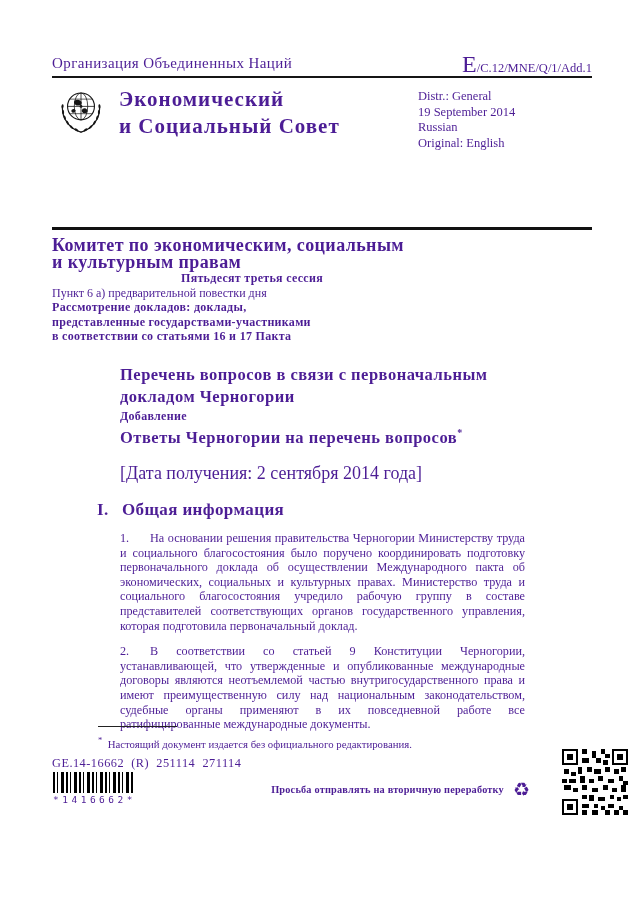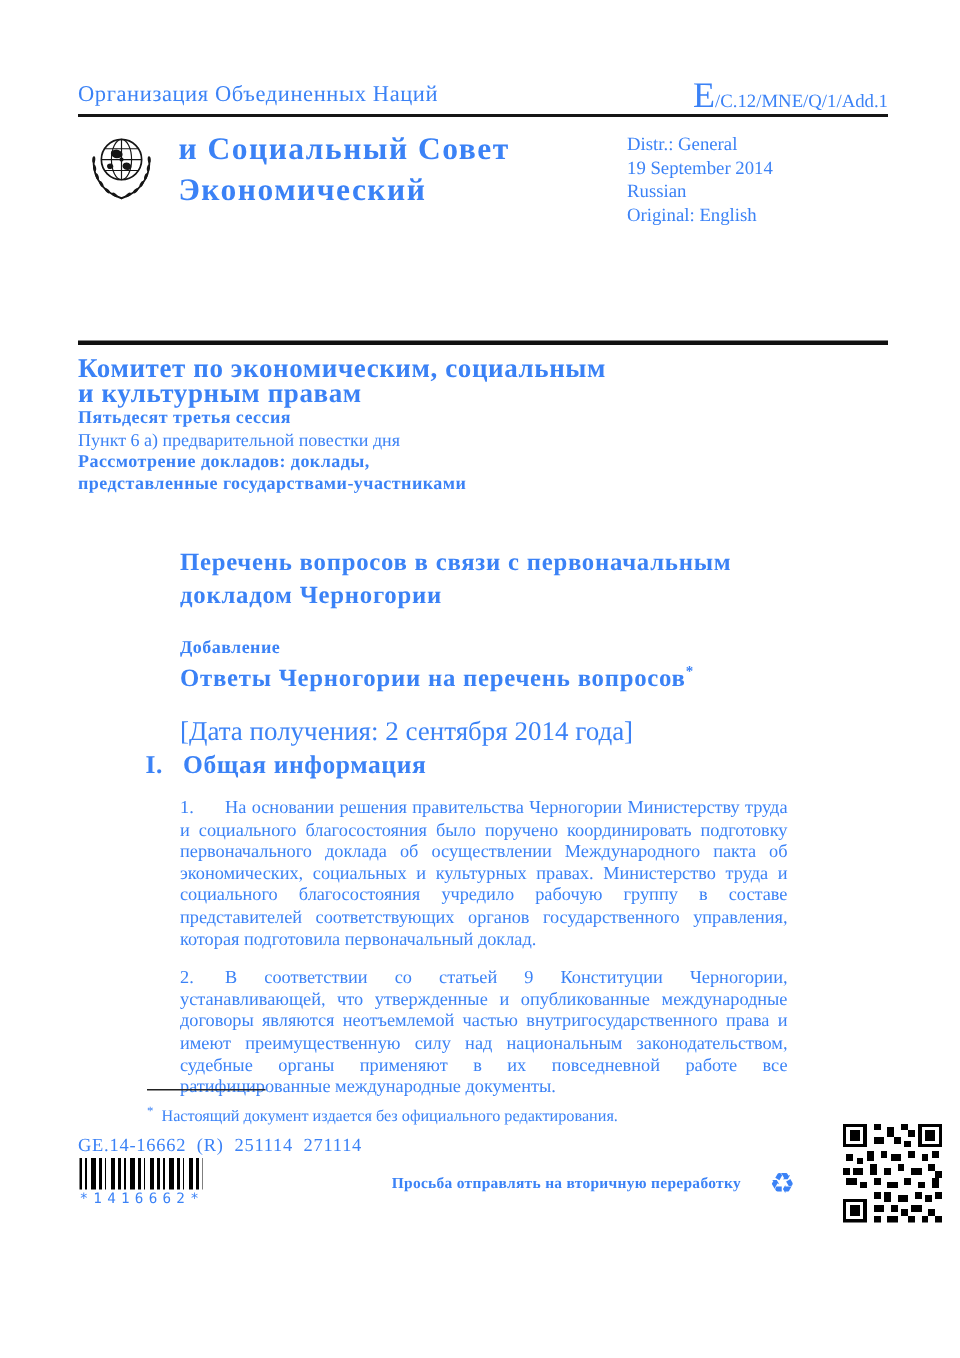--- a/index.html
+++ b/index.html
@@ -1,60 +1,60 @@
 <!DOCTYPE html>
 <html><head>
 <meta charset="utf-8">
 <style>
   html,body{margin:0;padding:0;background:#ffffff;}
   .page{
     position:relative;width:640px;height:905px;background:#fff;
-    font-family:"Liberation Serif", serif;color:#3b82f6;overflow:hidden;
+    font-family:"Liberation Serif", serif;color:#4c1d95;overflow:hidden;
   }
   
   .hdr-row{position:absolute;left:52px;top:52px;width:540px;height:24px;}
   .un-name{position:absolute;left:0;top:3px;font-size:15px;letter-spacing:.4px;}
   .doc-symbol{position:absolute;right:0;top:0;white-space:nowrap;}
   .doc-symbol .big{font-size:24px;line-height:24px;}
   .doc-symbol .rest{font-size:12.5px;}
   .hdr-line{position:absolute;left:52px;top:76px;width:540px;height:1.5px;background:#151515;}
   .logo{position:absolute;left:53px;top:83px;width:56px;height:58px;}
   .org-title{position:absolute;left:119px;top:86px;font-size:21px;line-height:27px;font-weight:bold;letter-spacing:1px;}
   .distr{position:absolute;left:418px;top:89px;font-size:12.5px;line-height:15.5px;}
   .sep-line{position:absolute;left:52px;top:227px;width:540px;height:2.5px;background:#111;}
   
   .committee{position:absolute;left:52px;top:237px;width:400px;}
   .c-name{font-size:18px;line-height:16.5px;font-weight:bold;letter-spacing:.4px;}
-  .c-session{font-size:12px;line-height:14.5px;font-weight:bold;letter-spacing:.3px;margin-top:1px;}
+  .c-session{font-size:12px;line-height:14.5px;font-weight:bold;letter-spacing:.3px;margin-top:1px;text-align:center;}
   .c-plain{font-size:12px;line-height:14.5px;}
   .c-report{font-size:12px;line-height:14.5px;font-weight:bold;letter-spacing:.3px;}
   
   .title-block{position:absolute;left:120px;top:364px;width:404px;}
   .main-title{font-size:16.5px;line-height:21.5px;font-weight:bold;letter-spacing:.5px;}
-  .addendum{margin-top:17px;font-size:12px;font-weight:bold;letter-spacing:.3px;}
+  .addendum{margin-top:2px;font-size:12px;font-weight:bold;letter-spacing:.3px;}
   .subtitle{margin-top:3px;font-size:16.5px;font-weight:bold;letter-spacing:.5px;}
   .subtitle sup{font-size:10px;}
   .date-received{margin-top:15px;font-size:18px;text-align:left;}
   
   .sec-head{position:absolute;left:97px;top:500px;width:430px;font-size:17px;font-weight:bold;letter-spacing:.4px;}
   .sec-head .num{position:absolute;left:0;top:0;}
   .sec-head .txt{margin-left:25px;}
   .body-col{position:absolute;left:120px;top:531px;width:405px;}
   .para{font-size:12.2px;line-height:14.6px;text-align:justify;margin:0 0 11px 0;}
   .pnum{display:inline-block;width:30px;}
   
   .fn-sep{position:absolute;left:98px;top:726px;width:79px;height:1.2px;background:#222;}
   .footnote{position:absolute;left:98px;top:734px;width:340px;font-size:10.8px;line-height:13px;}
   .footnote sup{font-size:8.5px;}
   .ge-line{position:absolute;left:52px;top:756px;font-size:12.3px;white-space:pre;letter-spacing:.5px;}
   .barcode{position:absolute;left:53px;top:772px;width:82px;height:21px;
     background:repeating-linear-gradient(90deg,#000 0 2px,#fff 2px 4px,#000 4px 5px,#fff 5px 8px,#000 8px 11px,#fff 11px 13px);}
   .barcode-text{position:absolute;left:53px;top:794px;width:82px;text-align:center;
     font-family:"DejaVu Sans Mono", monospace;font-size:9.5px;letter-spacing:3.5px;white-space:nowrap;}
-  .recycle-row{position:absolute;left:240px;top:780px;width:290px;display:flex;justify-content:flex-end;align-items:center;gap:19px;}
+  .recycle-row{position:absolute;left:240px;top:780px;width:290px;display:flex;justify-content:flex-end;align-items:center;gap:9px;}
   .recycle-text{font-size:10.3px;font-weight:bold;letter-spacing:.2px;}
   .recycle-glyph{font-family:"DejaVu Sans", sans-serif;font-size:19px;line-height:19px;}
   .qr{position:absolute;left:562px;top:749px;width:66px;height:66px;}
 </style>
 </head>
 <body>
 
 <div class="page">
 
   <div class="hdr-row">
@@ -94,40 +94,41 @@
         <ellipse cx="67" cy="77" rx="4" ry="1.8" transform="rotate(-45 67 77)"></ellipse>
         <ellipse cx="74" cy="69" rx="4" ry="1.8" transform="rotate(-60 74 69)"></ellipse>
         <ellipse cx="79" cy="60" rx="4" ry="1.8" transform="rotate(-72 79 60)"></ellipse>
         <ellipse cx="82" cy="50" rx="4" ry="1.8" transform="rotate(-82 82 50)"></ellipse>
         <ellipse cx="83" cy="40" rx="4" ry="1.8" transform="rotate(-95 83 40)"></ellipse>
       </g>
     </svg>
   </div>
 
   <div class="org-title">
+    <div>Экономический</div>
     <div>и Социальный Совет</div>
-    <div>Экономический</div>
   </div>
 
   <div class="distr">
     <div>Distr.: General</div>
     <div>19 September 2014</div>
     <div>Russian</div>
     <div>Original: English</div>
   </div>
 
   <div class="sep-line"></div>
 
   <div class="committee">
     <div class="c-name">Комитет по экономическим, социальным</div>
     <div class="c-name">и культурным правам</div>
     <div class="c-session">Пятьдесят третья сессия</div>
     <div class="c-plain">Пункт 6 а) предварительной повестки дня</div>
     <div class="c-report">Рассмотрение докладов: доклады,</div>
     <div class="c-report">представленные государствами-участниками</div>
+    <div class="c-report">в соответствии со статьями 16 и 17 Пакта</div>
   </div>
 
   <div class="title-block">
     <div class="main-title">Перечень вопросов в связи с первоначальным докладом Черногории</div>
     <div class="addendum">Добавление</div>
     <div class="subtitle"><span>Ответы Черногории на перечень вопросов</span><sup>*</sup></div>
     <div class="date-received">[Дата получения: 2 сентября 2014 года]</div>
   </div>
 
   <div class="sec-head">

